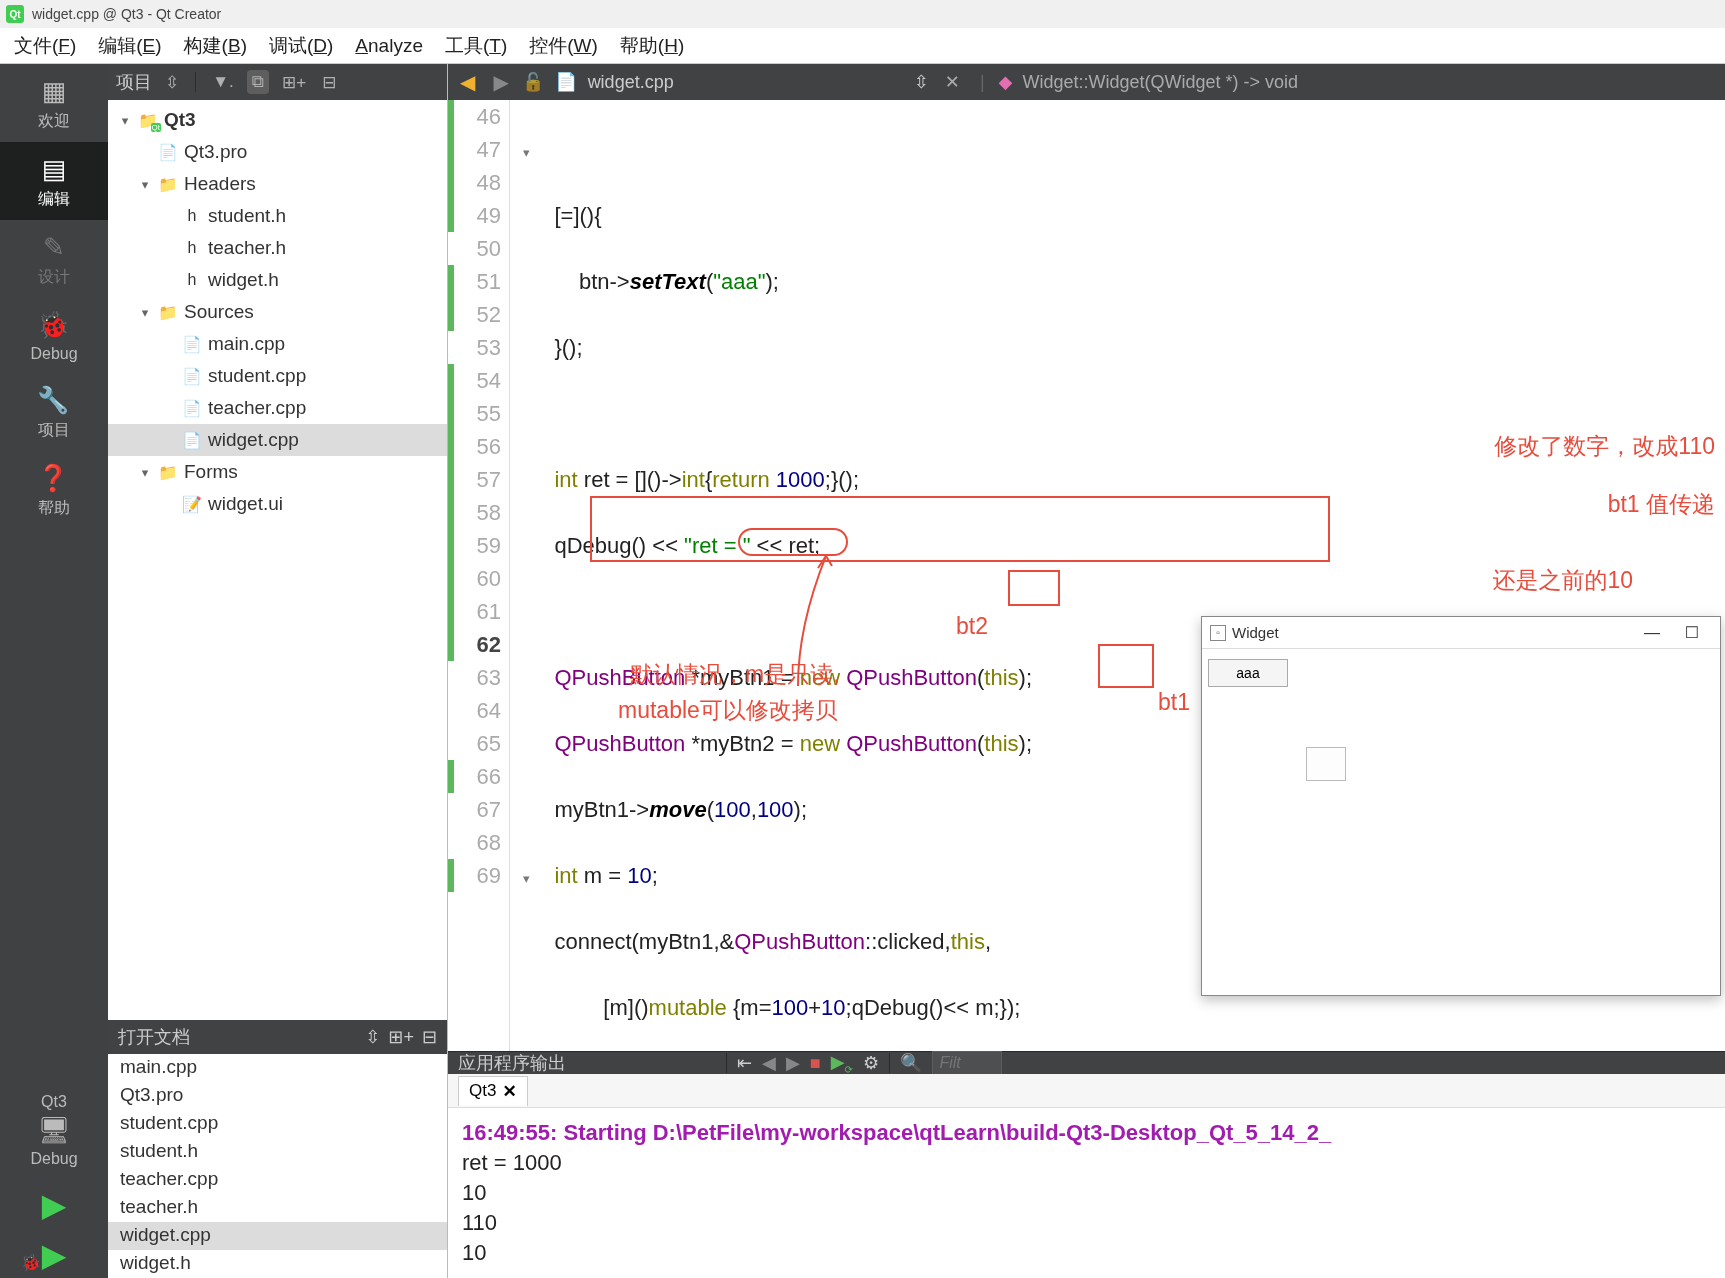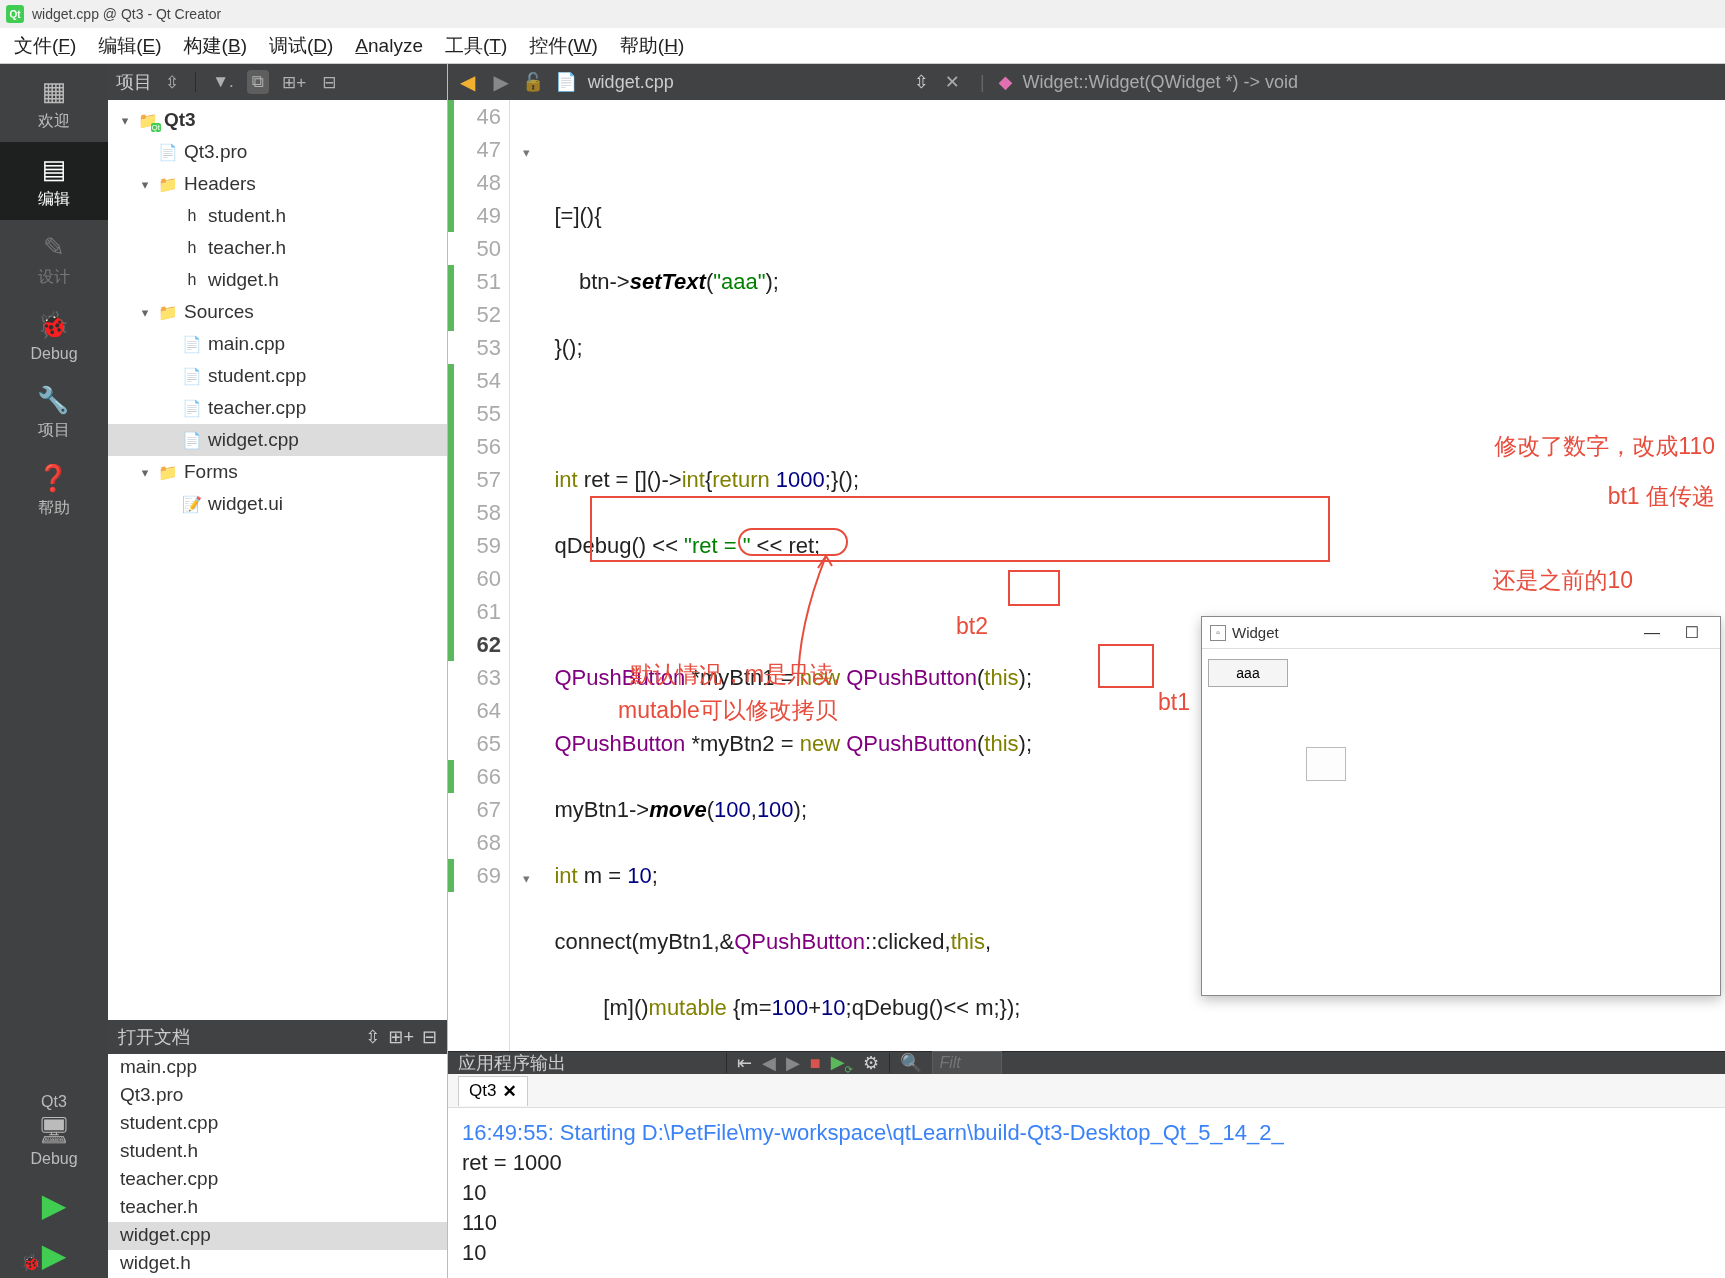--- a/index.html
+++ b/index.html
@@ -65,21 +65,21 @@
 .code .thiskw { color: #808000; }
 .annot { position: absolute; color: #e74c3c; font-size: 23px; pointer-events: none; font-family: "Microsoft YaHei", sans-serif; margin-top: 36px; }
 .annot-box { position: absolute; border: 2px solid #e74c3c; pointer-events: none; }
 .out-hdr { height: 23px; background: #404244; display: flex; align-items: center; padding: 0 10px; gap: 10px; color: #ccc; font-size: 18px; border-top: 1px solid #2a2a2a; }
 .out-hdr .divv { width: 1px; height: 20px; background: #2a2a2a; }
 .out-hdr .stop { color: #d9534f; }
 .out-hdr .play { color: #5cb85c; }
 .out-tabs { height: 34px; background: #f6f6f6; display: flex; align-items: center; padding-left: 10px; border-bottom: 1px solid #ddd; font-size: 17px; }
 .out-tabs .tab { padding: 4px 10px; border: 1px solid #ccc; border-bottom: none; background: #fff; display: flex; align-items: center; gap: 6px; }
 .out-body { font-family: Consolas, monospace; font-size: 22px; padding: 10px 14px; color: #222; line-height: 30px; }
-.out-body .blue { color: #3b82f6; font-weight: normal; }
+.out-body .blue { color: #a21caf; font-weight: bold; }
 .widget-win { position: absolute; right: 4px; top: 552px; width: 520px; height: 380px; background: #fff; border: 1px solid #888; box-shadow: 0 4px 12px rgba(0,0,0,0.25); z-index: 50; }
 .widget-win .wtitle { height: 32px; display: flex; align-items: center; padding: 0 8px; font-size: 15px; color: #333; border-bottom: 1px solid #ddd; }
 .widget-win .wtitle .wicon { width: 16px; height: 16px; border: 1px solid #888; margin-right: 6px; display: flex; align-items: center; justify-content: center; font-size: 10px; }
 .widget-win .wtitle .spacer2 { flex: 1; }
 .widget-win .winbtn { width: 40px; text-align: center; font-size: 16px; }
 .widget-win .btn-aaa { position: absolute; left: 6px; top: 42px; width: 80px; height: 28px; border: 1px solid #aaa; background: #f5f5f5; font-size: 14px; text-align: center; line-height: 26px; }
 .widget-win .btn-blank { position: absolute; left: 104px; top: 130px; width: 40px; height: 34px; border: 1px solid #bbb; background: #fdfdfd; }
 .search-inp { background: #4d4f50; border: 1px solid #5a5c5d; color: #aaa; padding: 2px 6px; font-size: 16px; width: 70px; font-style: italic; }
 </style>
 </head>
@@ -282,21 +282,21 @@
 
 
 
 
 
         </div>
 
         <div class="annot-box" style="left:142px;top:396px;width:740px;height:66px"></div>
         <div class="annot-box" style="left:290px;top:428px;width:110px;height:28px;border-radius:14px"></div>
         <div class="annot" style="right:10px;top:294px">修改了数字，改成110</div>
-        <div class="annot" style="right:10px;top:344px">bt1 值传递</div>
+        <div class="annot" style="right:10px;top:352px">bt1 值传递</div>
         <div class="annot" style="right:92px;top:428px">还是之前的10</div>
         <div class="annot" style="left:508px;top:474px">bt2</div>
         <div class="annot-box" style="left:560px;top:470px;width:52px;height:36px"></div>
         <div class="annot-box" style="left:650px;top:544px;width:56px;height:44px"></div>
         <div class="annot" style="left:710px;top:550px">bt1</div>
         <div class="annot" style="left:182px;top:522px">默认情况，m是只读,</div>
         <div class="annot" style="left:170px;top:558px">mutable可以修改拷贝</div>
         <svg style="position:absolute;left:340px;top:456px;width:60px;height:140px;pointer-events:none">
               <path d="M38 0 Q10 70 10 130" stroke="#e74c3c" stroke-width="2" fill="none"></path>
               <path d="M30 12 L38 0 L44 10" stroke="#e74c3c" stroke-width="2" fill="none"></path>

